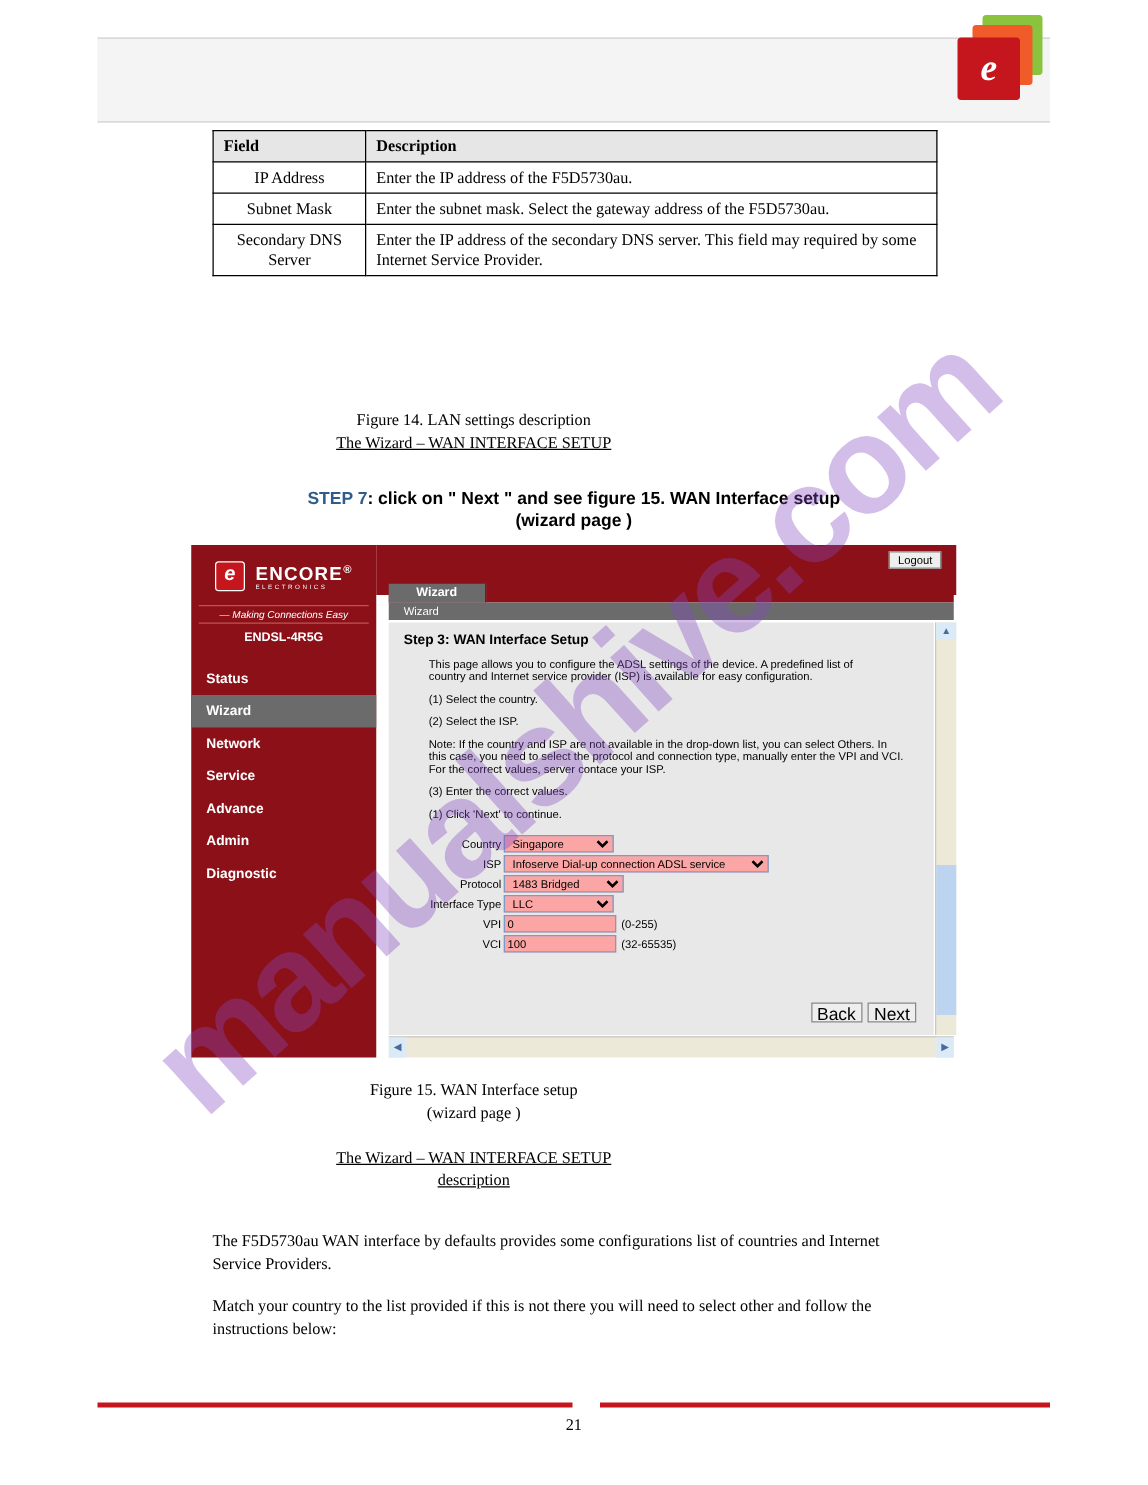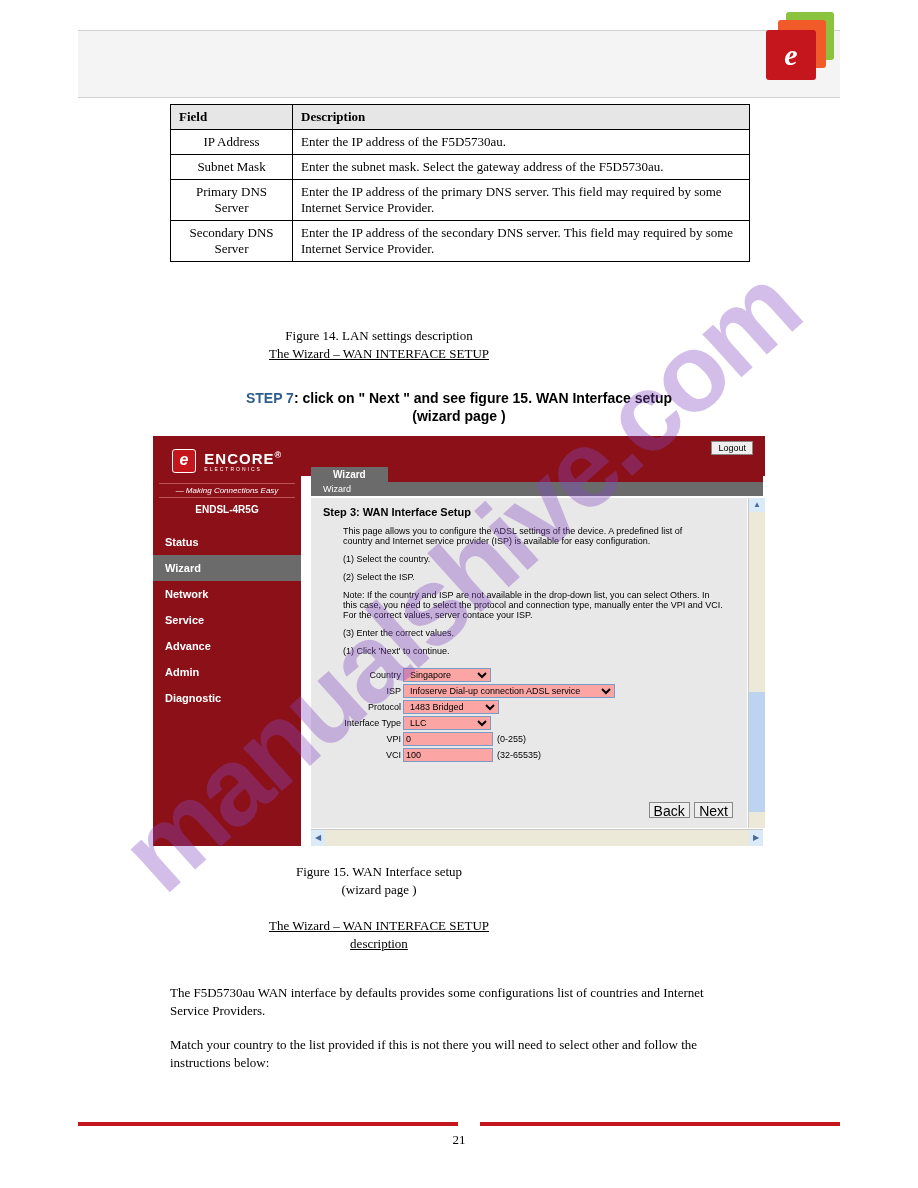--- a/index.html
+++ b/index.html
@@ -436,24 +436,20 @@
       </tr>
     </thead>
     <tbody>
       <tr>
         <td class="fc">IP Address</td>
         <td>Enter the IP address of the F5D5730au.</td>
       </tr>
       <tr>
         <td class="fc">Subnet Mask</td>
         <td>Enter the subnet mask. Select the gateway address of the F5D5730au.</td>
-      </tr>
-      <tr>
-        <td class="fc">Primary DNS Server</td>
-        <td>Enter the IP address of the primary DNS server. This field may required by some Internet Service Provider.</td>
       </tr>
       <tr>
         <td class="fc">Secondary DNS Server</td>
         <td>Enter the IP address of the secondary DNS server. This field may required by some Internet Service Provider.</td>
       </tr>
     </tbody>
   </table>
 
   <div class="caption cap1">Figure 14. LAN settings description</div>
   <div class="caption cap2">

